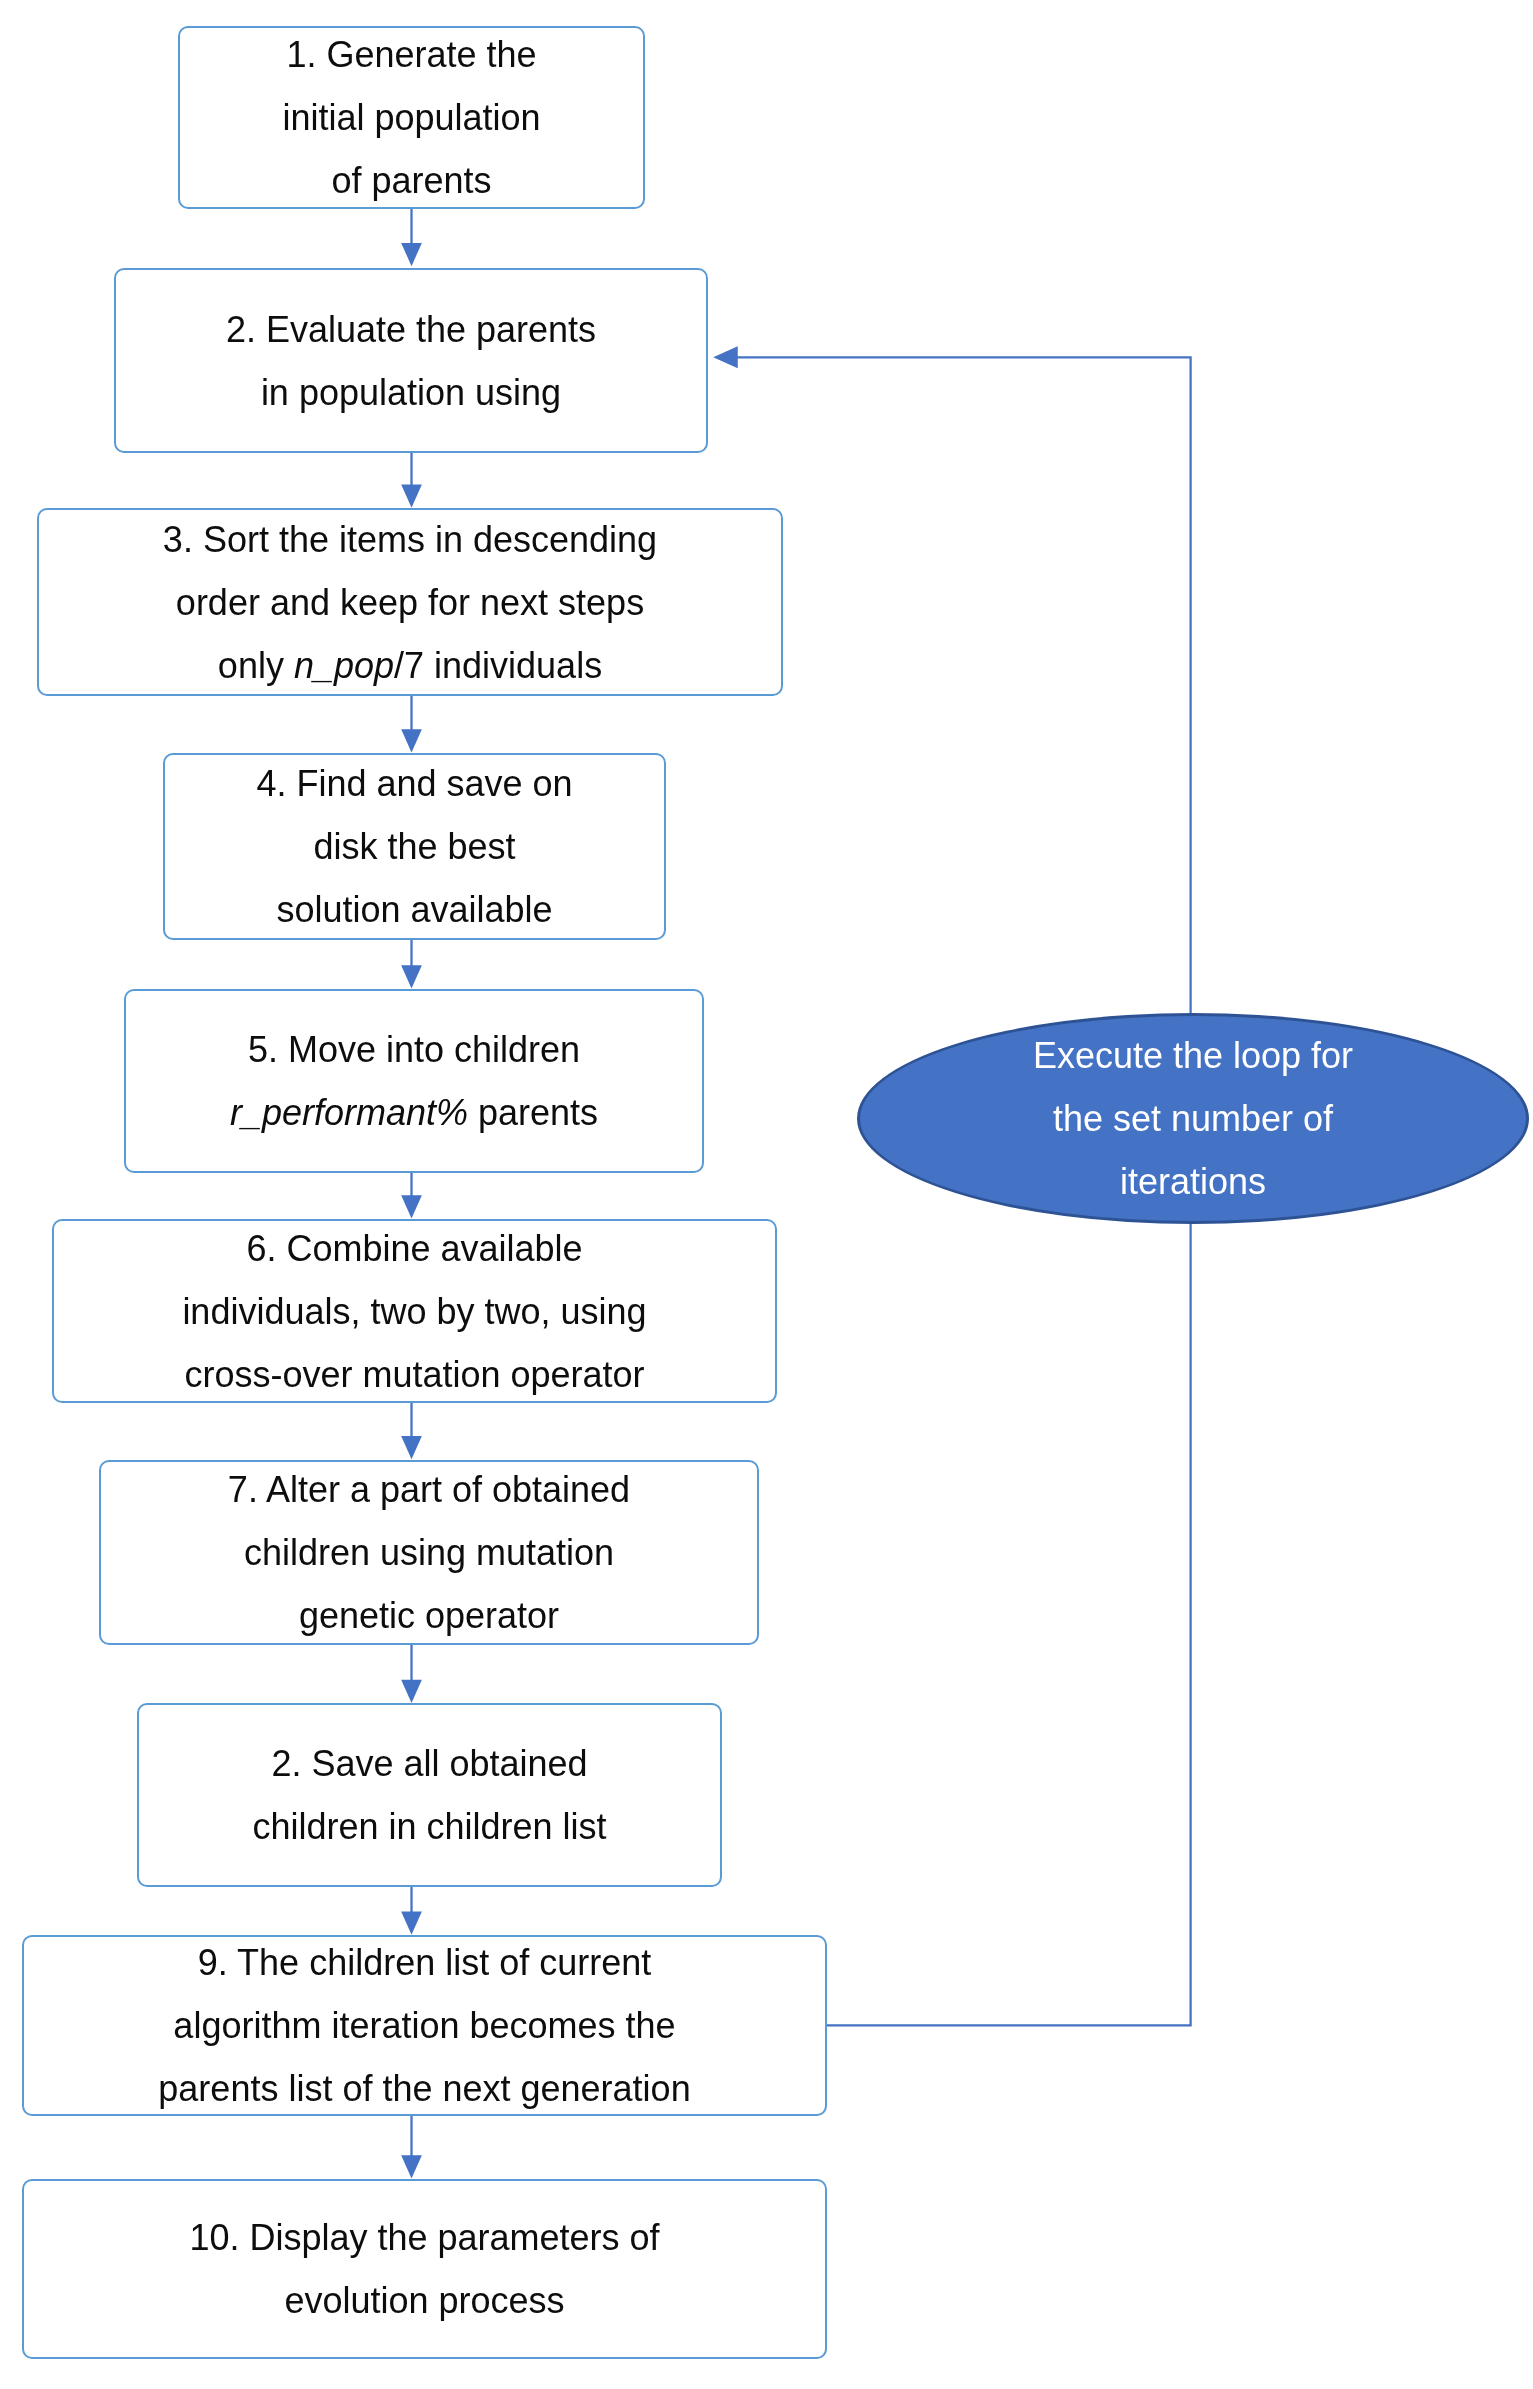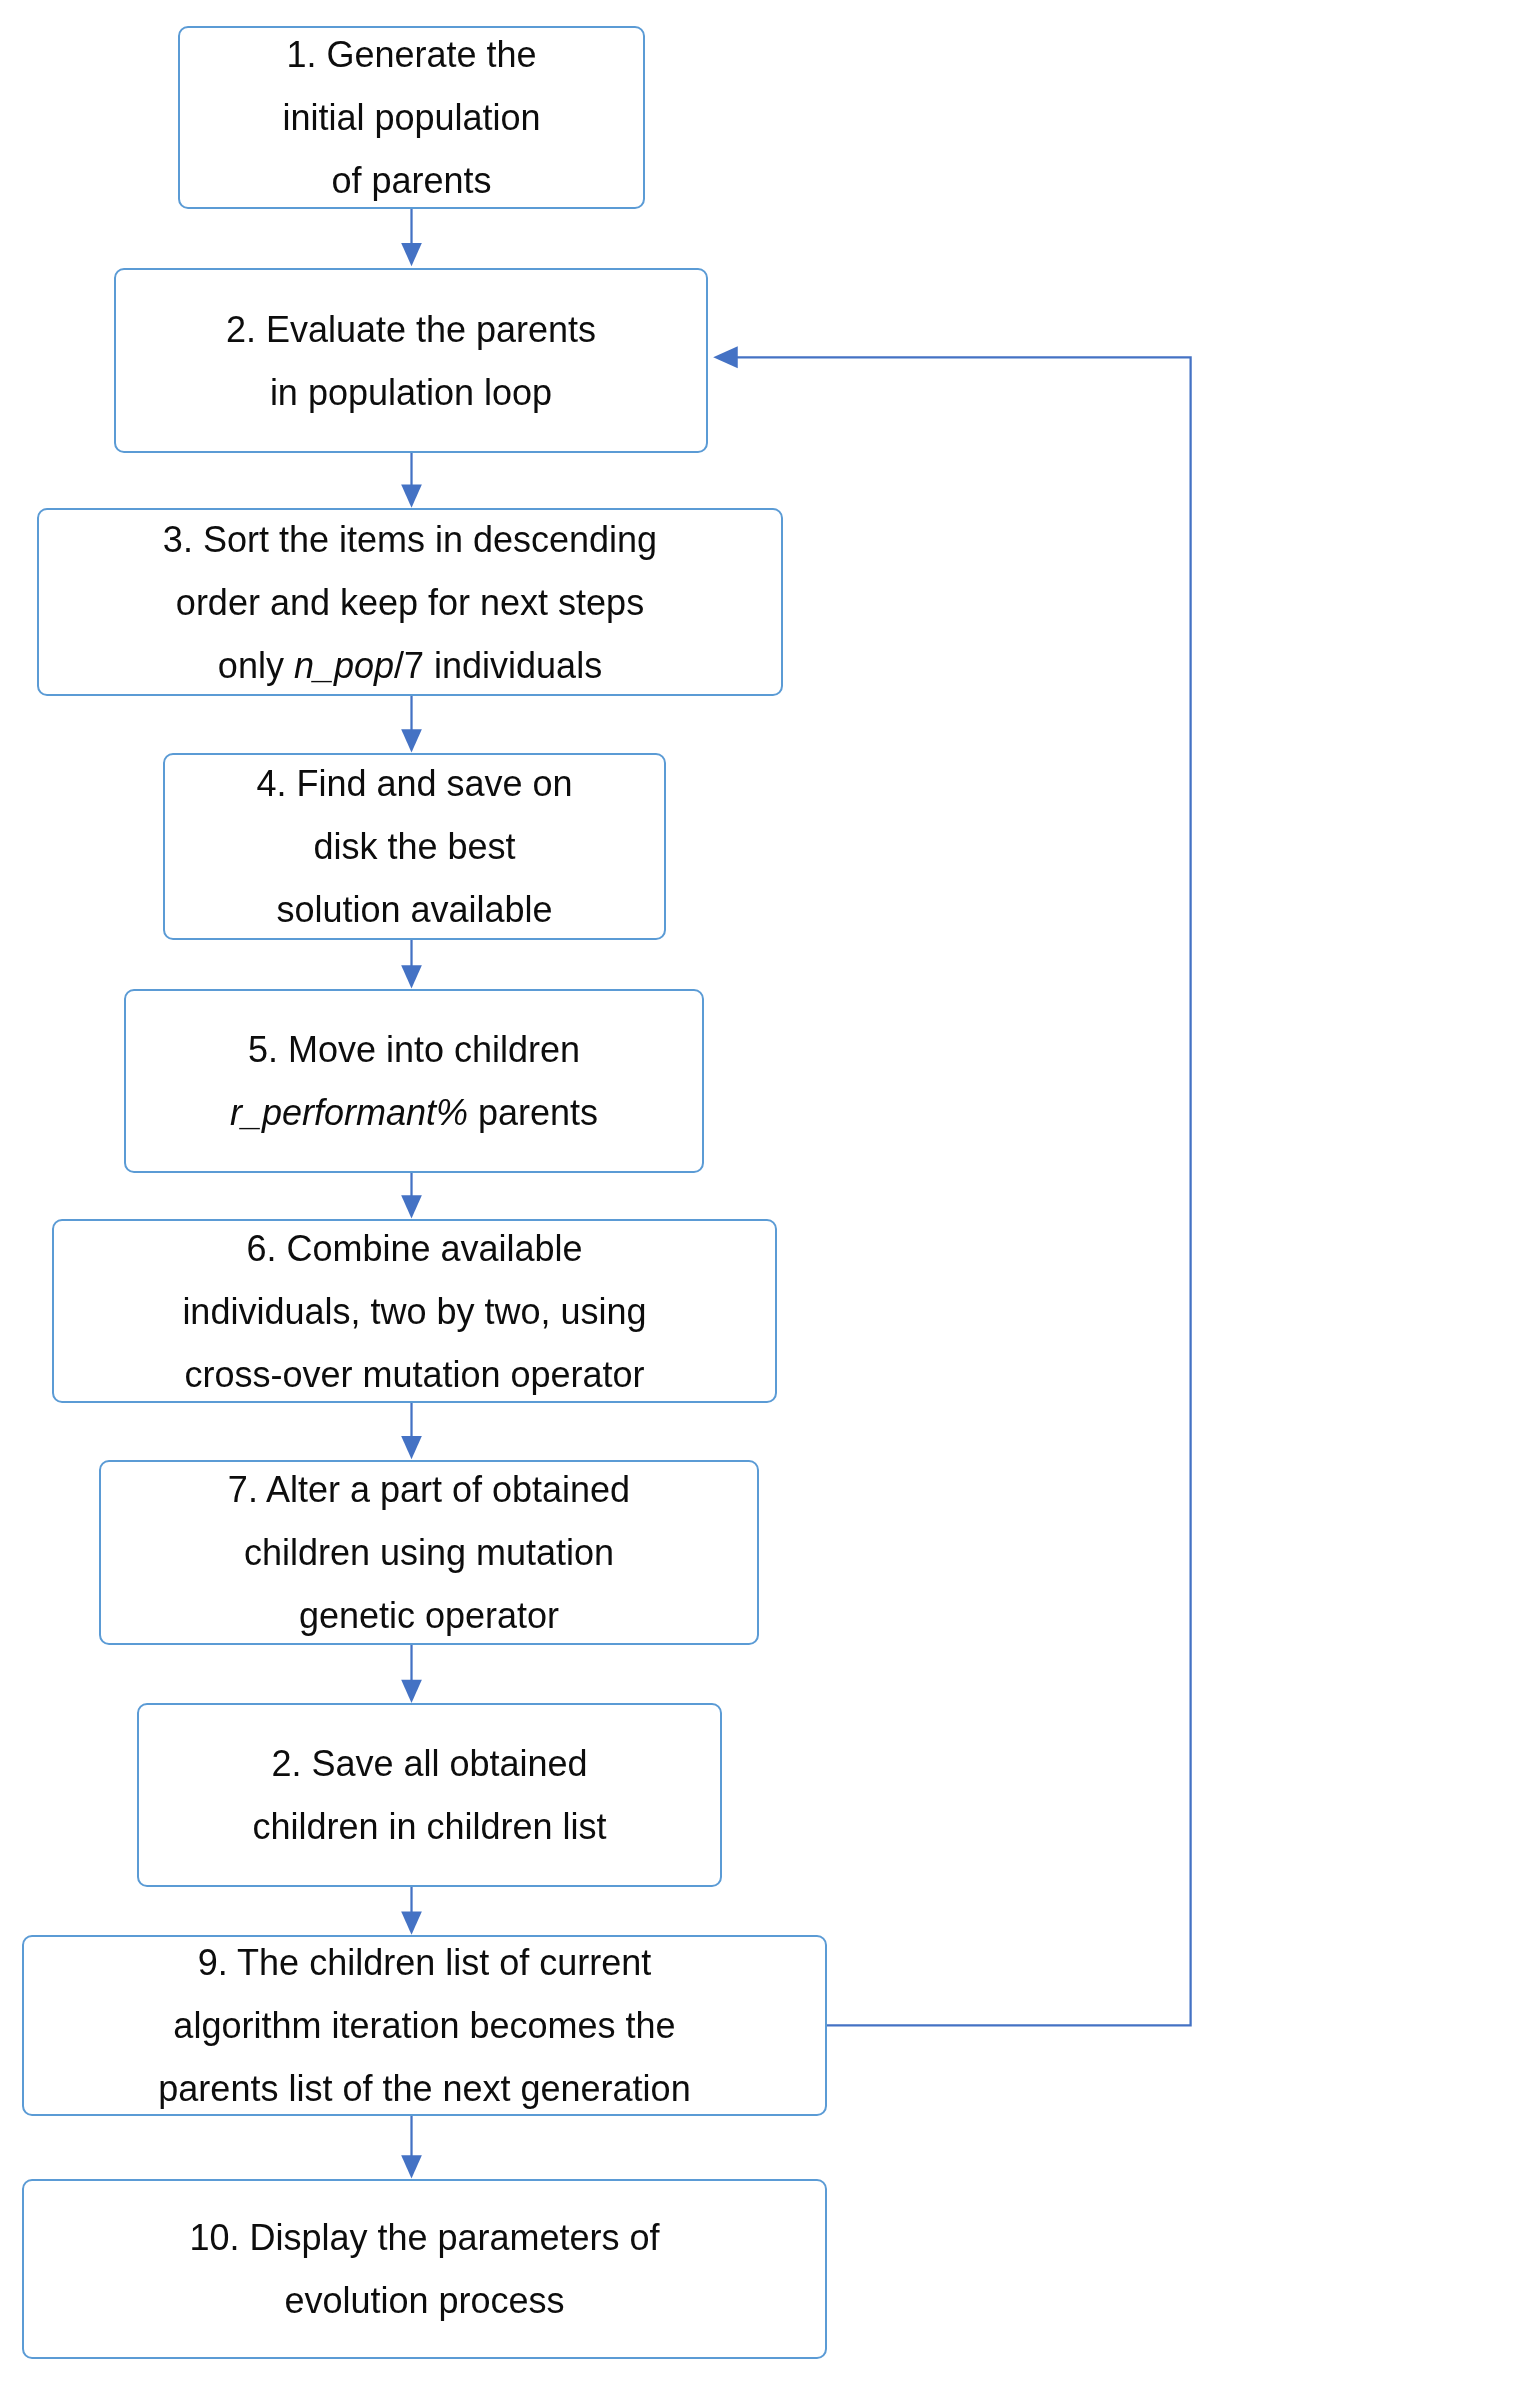--- a/index.html
+++ b/index.html
@@ -105,21 +105,21 @@
     <div class="node-text">
         <div><span>1. Generate the</span></div>
         <div><span>initial population</span></div>
         <div><span>of parents</span></div>
       </div>
   </div>
 
   <div class="node" style="left:114px;top:268px;width:594px;height:185px">
     <div class="node-text">
         <div><span>2. Evaluate the parents</span></div>
-        <div><span>in population loop</span></div>
+        <div><span>in population using</span></div>
       </div>
   </div>
 
   <div class="node" style="left:37px;top:508px;width:746px;height:188px">
     <div class="node-text">
         <div><span>3. Sort the items in descending</span></div>
         <div><span>order and keep for next steps</span></div>
         <div><span>only </span><i>n_pop</i><span>/7 individuals</span></div>
       </div>
   </div>
@@ -132,20 +132,27 @@
       </div>
   </div>
 
   <div class="node" style="left:124px;top:989px;width:580px;height:184px">
     <div class="node-text">
         <div><span>5. Move into children</span></div>
         <div><i>r_performant%</i><span> parents</span></div>
       </div>
   </div>
 
+  <div class="ellipse" style="left:857px;top:1013px;width:672px;height:211px">
+    <div class="node-text">
+        <div><span>Execute the loop for</span></div>
+        <div><span>the set number of</span></div>
+        <div><span>iterations</span></div>
+      </div>
+  </div>
 
   <div class="node" style="left:52px;top:1219px;width:725px;height:184px">
     <div class="node-text">
         <div><span>6. Combine available</span></div>
         <div><span>individuals, two by two, using</span></div>
         <div><span>cross-over mutation operator</span></div>
       </div>
   </div>
 
   <div class="node" style="left:99px;top:1460px;width:660px;height:185px">

